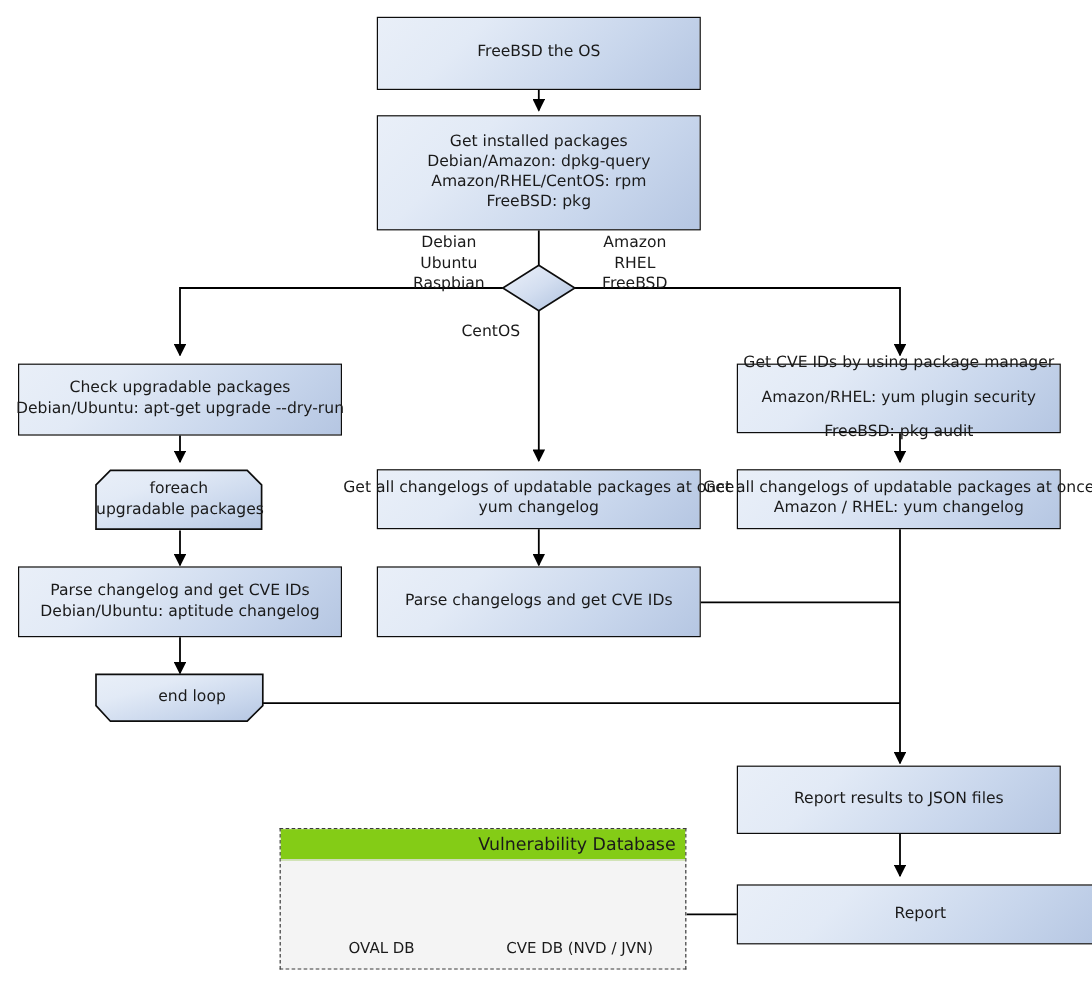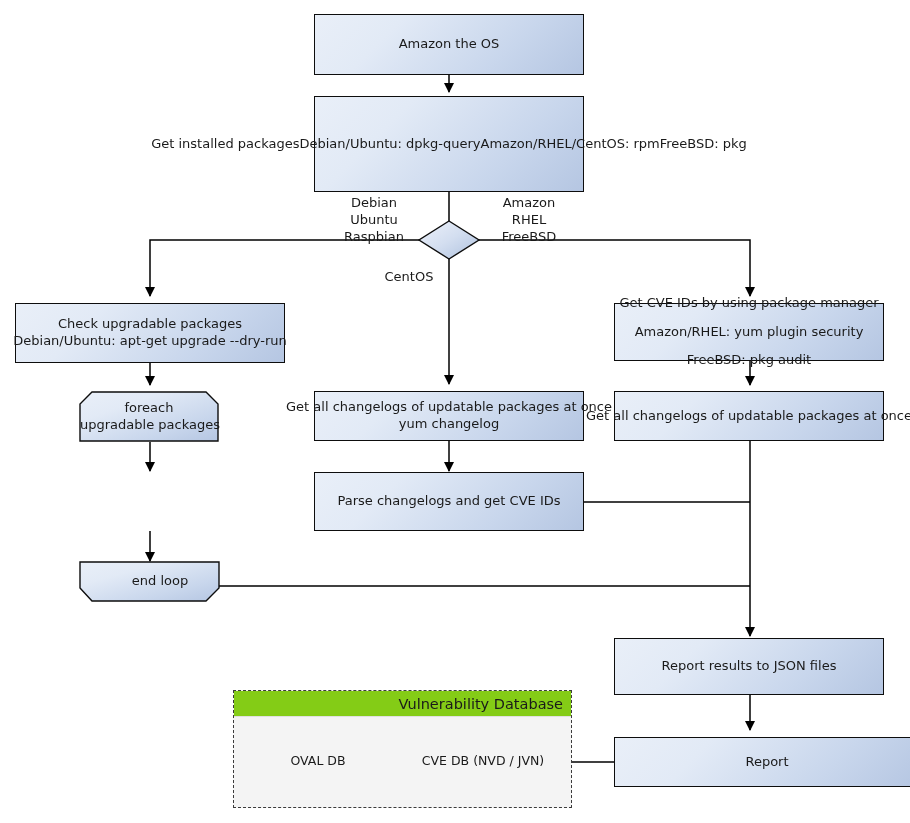--- a/index.html
+++ b/index.html
@@ -86,20 +86,21 @@
   }
   .cyl .lbl {
     position: absolute;
     left: 0;
     width: 100%;
     text-align: center;
     font-size: 12.5px;
     color: #1a1a1a;
     z-index: 3;
     white-space: nowrap;
+    margin-top: 29px;
   }
   .overflow-text {
     white-space: nowrap;
     overflow: visible;
   }
 </style>
 </head>
 <body>
 
 <div id="canvas">
@@ -173,26 +174,26 @@
       <ellipse cx="318" cy="740" rx="68" ry="13" fill="url(#gcyltop)" stroke="#303030" stroke-width="1.4"></ellipse>
     </g>
 
     <g>
       <path d="M 415 740 L 415 780 A 68 13 0 0 0 551 780 L 551 740 Z" fill="url(#gcyl)" stroke="#303030" stroke-width="1.4"></path>
       <ellipse cx="483" cy="740" rx="68" ry="13" fill="url(#gcyltop)" stroke="#303030" stroke-width="1.4"></ellipse>
     </g>
   </svg>
 
   <div class="node proc" style="left:314px; top:14px; width:270px; height:61px;">
-    <span>Amazon the OS</span>
-  </div>
-
-  <div class="node proc" style="left:314px; top:96px; width:270px; height:96px; ">
+    <span>FreeBSD the OS</span>
+  </div>
+
+  <div class="node proc" style="left:314px; top:96px; width:270px; height:96px; flex-direction:column;">
     <span>Get installed packages</span>
-    <span>Debian/Ubuntu: dpkg-query</span>
+    <span>Debian/Amazon: dpkg-query</span>
     <span>Amazon/RHEL/CentOS: rpm</span>
     <span>FreeBSD: pkg</span>
   </div>
 
   <div class="edge-label" style="left:334px; top:194px; width:80px; text-align:center;">
     <div>Debian</div>
     <div>Ubuntu</div>
     <div>Raspbian</div>
   </div>
 
@@ -207,20 +208,24 @@
   <div class="node proc" style="left:15px; top:303px; width:270px; height:60px; flex-direction:column;">
     <span>Check upgradable packages</span>
     <span>Debian/Ubuntu: apt-get upgrade --dry-run</span>
   </div>
 
   <div class="node loopbox" style="left:80px; top:392px; width:138px; height:49px; flex-direction:column;">
     <span class="lbl">foreach</span>
     <span class="lbl">upgradable  packages</span>
   </div>
 
+  <div class="node proc" style="left:15px; top:472px; width:270px; height:59px; flex-direction:column;">
+    <span>Parse changelog and get  CVE IDs</span>
+    <span>Debian/Ubuntu: aptitude changelog</span>
+  </div>
 
   <div class="node loopbox" style="left:80px; top:562px; width:139px; height:39px;padding-left:21px;">
     <span class="lbl">end loop</span>
   </div>
 
   <div class="node proc overflow-text" style="left:314px; top:391px; width:270px; height:50px; flex-direction:column;">
     <span>Get all changelogs of updatable packages at once</span>
     <span>yum changelog</span>
   </div>
 
@@ -229,20 +234,21 @@
   </div>
 
   <div class="node proc" style="left:614px; top:303px; width:270px; height:58px; flex-direction:column;gap:12px;">
     <span>Get CVE IDs by using package manager</span>
     <span>Amazon/RHEL: yum plugin security</span>
     <span>FreeBSD: pkg audit</span>
   </div>
 
   <div class="node proc overflow-text" style="left:614px; top:391px; width:270px; height:50px; flex-direction:column;">
     <span>Get all changelogs of updatable packages at once</span>
+    <span>Amazon / RHEL: yum changelog</span>
   </div>
 
   <div class="node proc" style="left:614px; top:638px; width:270px; height:57px;">
     <span>Report results to JSON files</span>
   </div>
 
   <div class="node proc" style="left:614px; top:737px; width:306px; height:50px;">
     <span>Report</span>
   </div>
 

